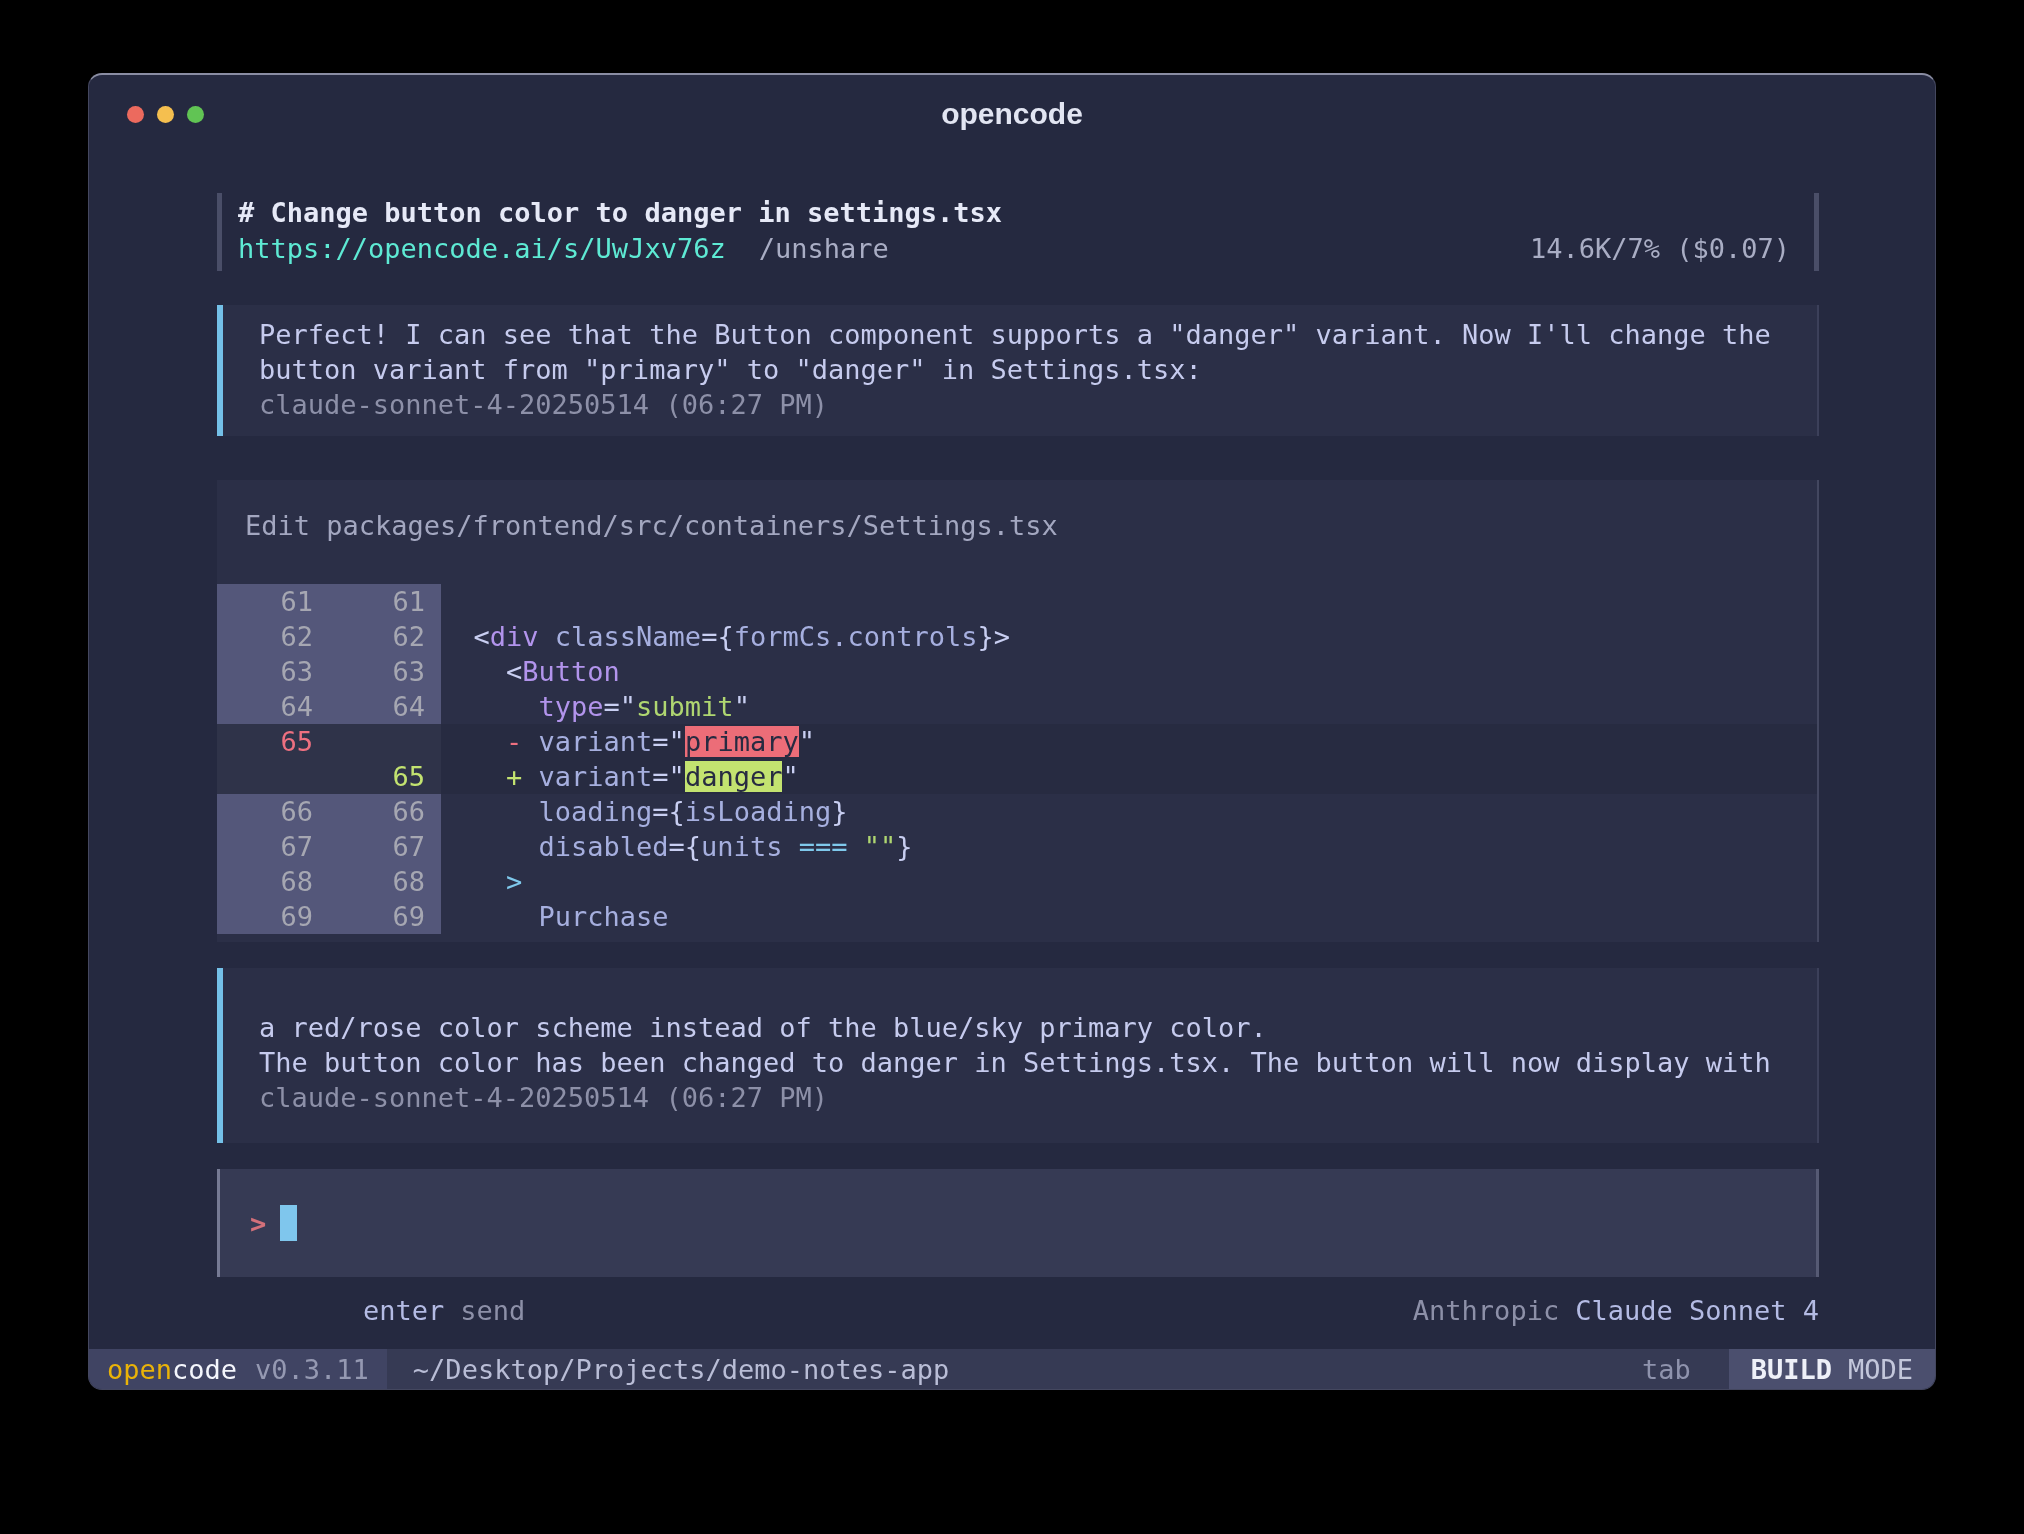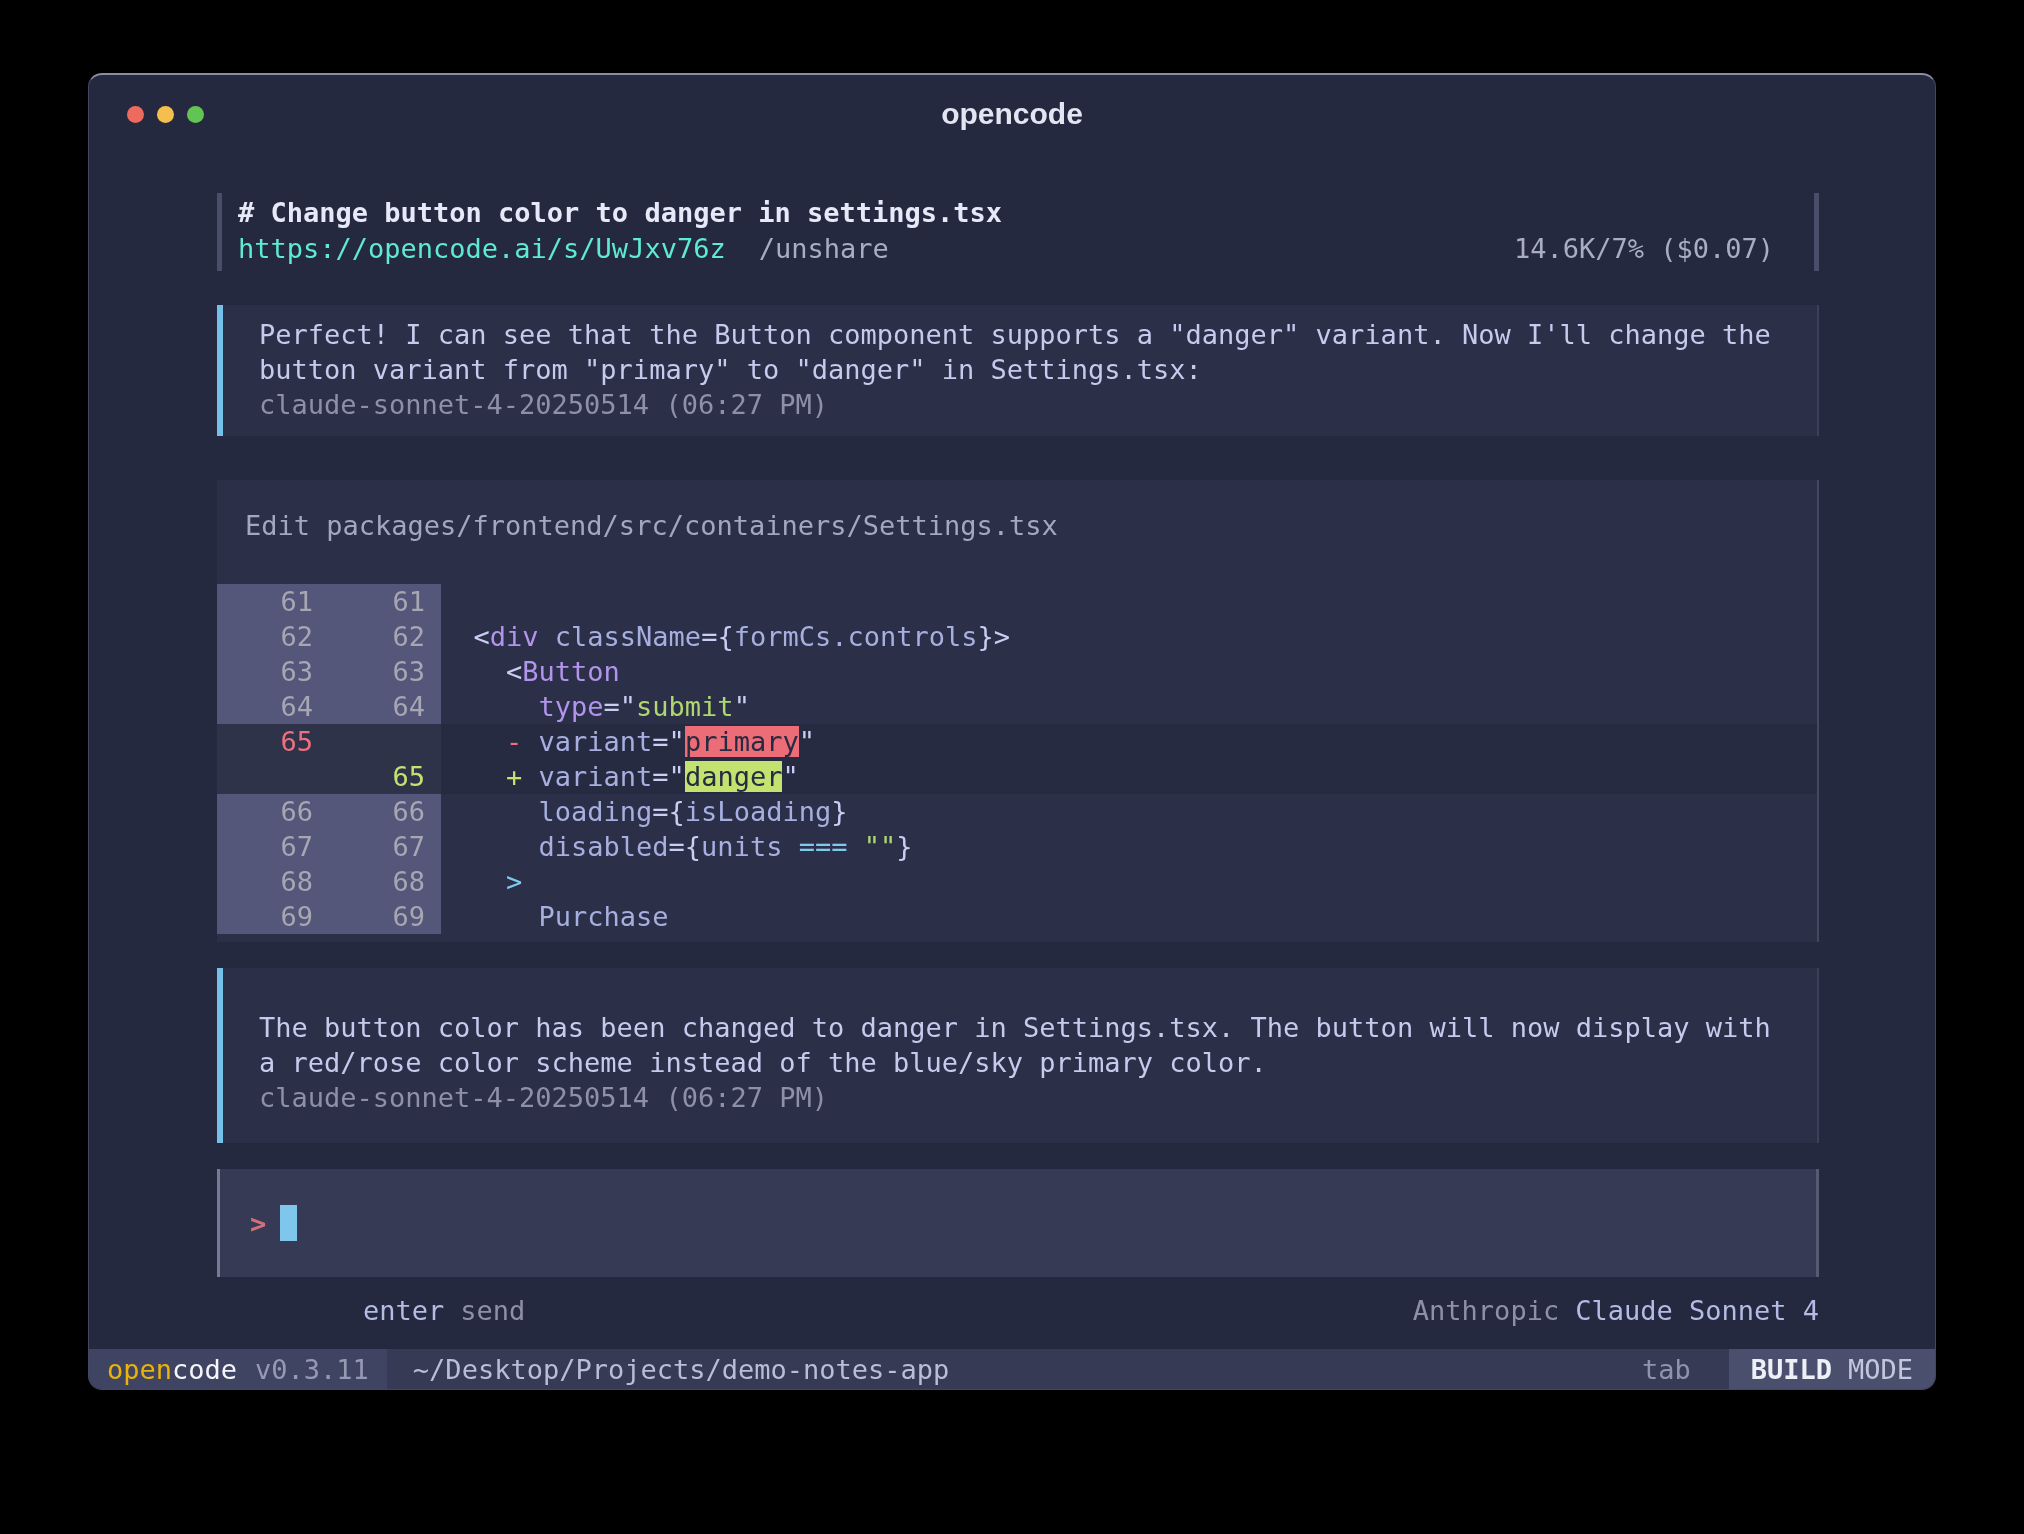--- a/index.html
+++ b/index.html
@@ -18,21 +18,21 @@
   .traffic { position:absolute; left:38px; top:0; height:78px; display:flex; align-items:center; gap:13px; }
   .dot { width:17px; height:17px; border-radius:50%; display:inline-block; }
   .dot.red    { background:#ec6a5e; }
   .dot.yellow { background:#f5bf4f; }
   .dot.green  { background:#61c454; }
   .title { flex:1; text-align:center; font-family:"Liberation Sans", sans-serif; font-weight:700; font-size:30px; color:#e2e5f2; }
 
   .content { flex:1; display:flex; flex-direction:column; padding:0 116px 0 128px; }
 
   
-  .session-header { margin-top:40px; border-left:5px solid #4a4e68; border-right:5px solid #4a4e68; padding:2px 40px 4px 16px; }
+  .session-header { margin-top:40px; border-left:5px solid #4a4e68; border-right:5px solid #4a4e68; padding:2px 24px 4px 16px; }
   .sh-title { font-weight:700; color:#e6e9f7; line-height:36px; white-space:pre; }
   .sh-meta  { display:flex; align-items:center; line-height:36px; white-space:pre; }
   .sh-url     { color:#5eead4; }
   .sh-unshare { color:#a9adc4; margin-left:33px; }
   .sh-tokens  { color:#a9adc4; margin-left:auto; }
 
   
   .msg { background:#2b2f47; border-left:6px solid #74c0e8; border-right:2px solid #3c405a; padding-right:24px; padding-left:36px; }
   .msg1 { margin-top:34px; padding-top:12px; padding-bottom:14px; }
   .msg2 { margin-top:26px; padding-top:42px; padding-bottom:28px; }
@@ -165,22 +165,22 @@
           </div>
           <div class="drow ctx">
             <div class="gut g-old">69</div>
             <div class="gut g-new">69</div>
             <div class="dcode"><span class="tk-p">      </span><span class="tk-attr">Purchase</span></div>
           </div>
         </div>
     </div>
 
     <div class="msg msg2" id="msg1">
+        <div class="msg-line">a red/rose color scheme instead of the blue/sky primary color.</div>
         <div class="msg-line">The button color has been changed to danger in Settings.tsx. The button will now display with</div>
-        <div class="msg-line">a red/rose color scheme instead of the blue/sky primary color.</div>
         <div class="msg-meta">claude-sonnet-4-20250514 (06:27 PM)</div>
       </div>
 
     <div class="prompt-box">
       <span class="caret">&gt;</span>
       <span class="cursor"></span>
     </div>
 
     <div class="hints">
       <div class="hint-left">

